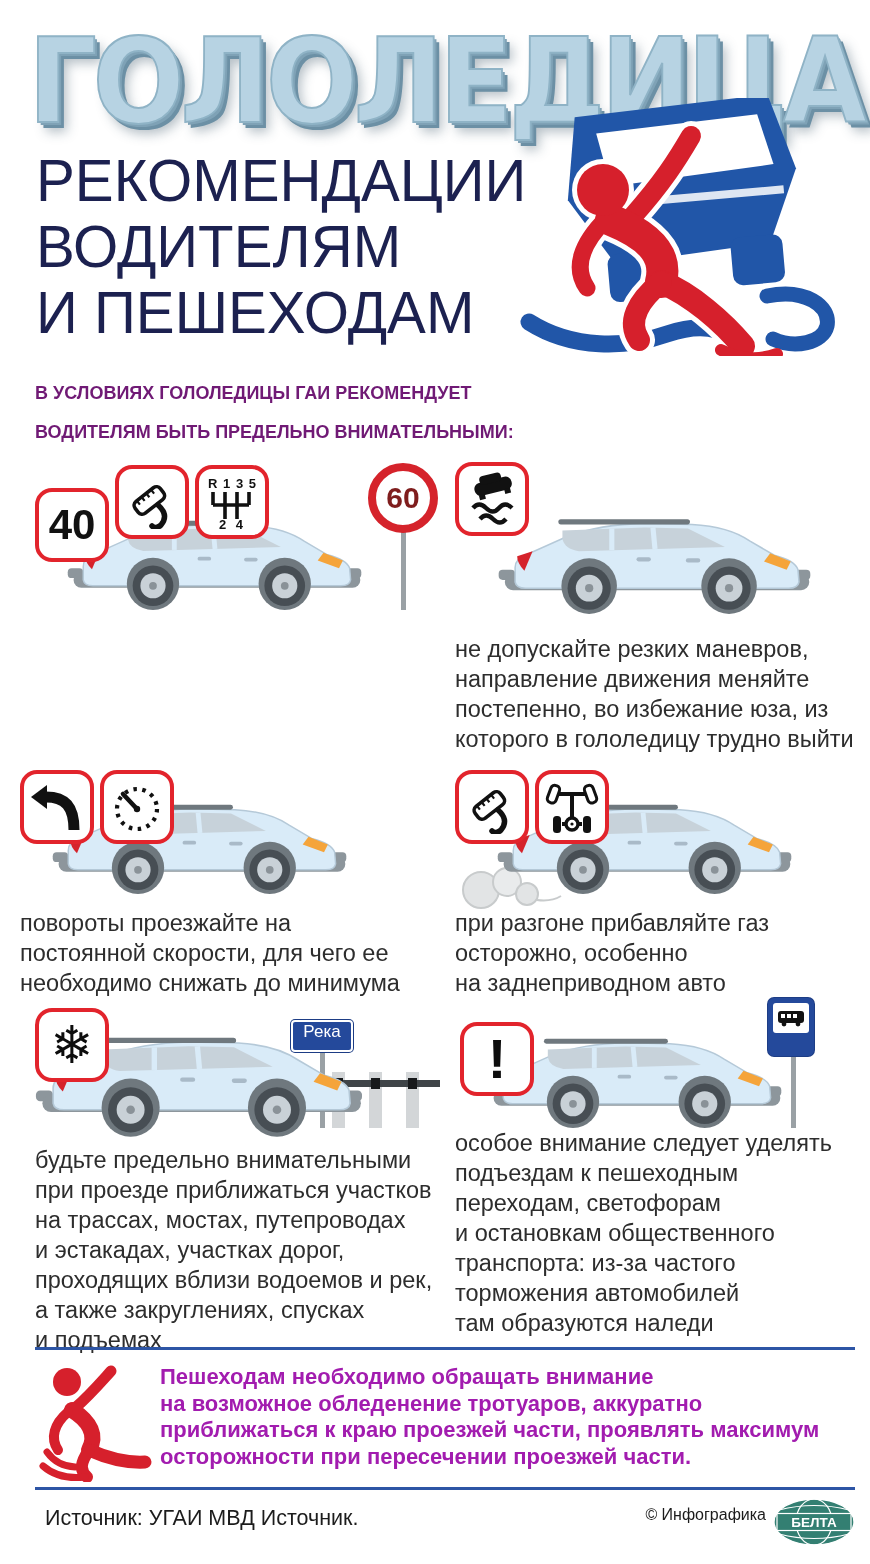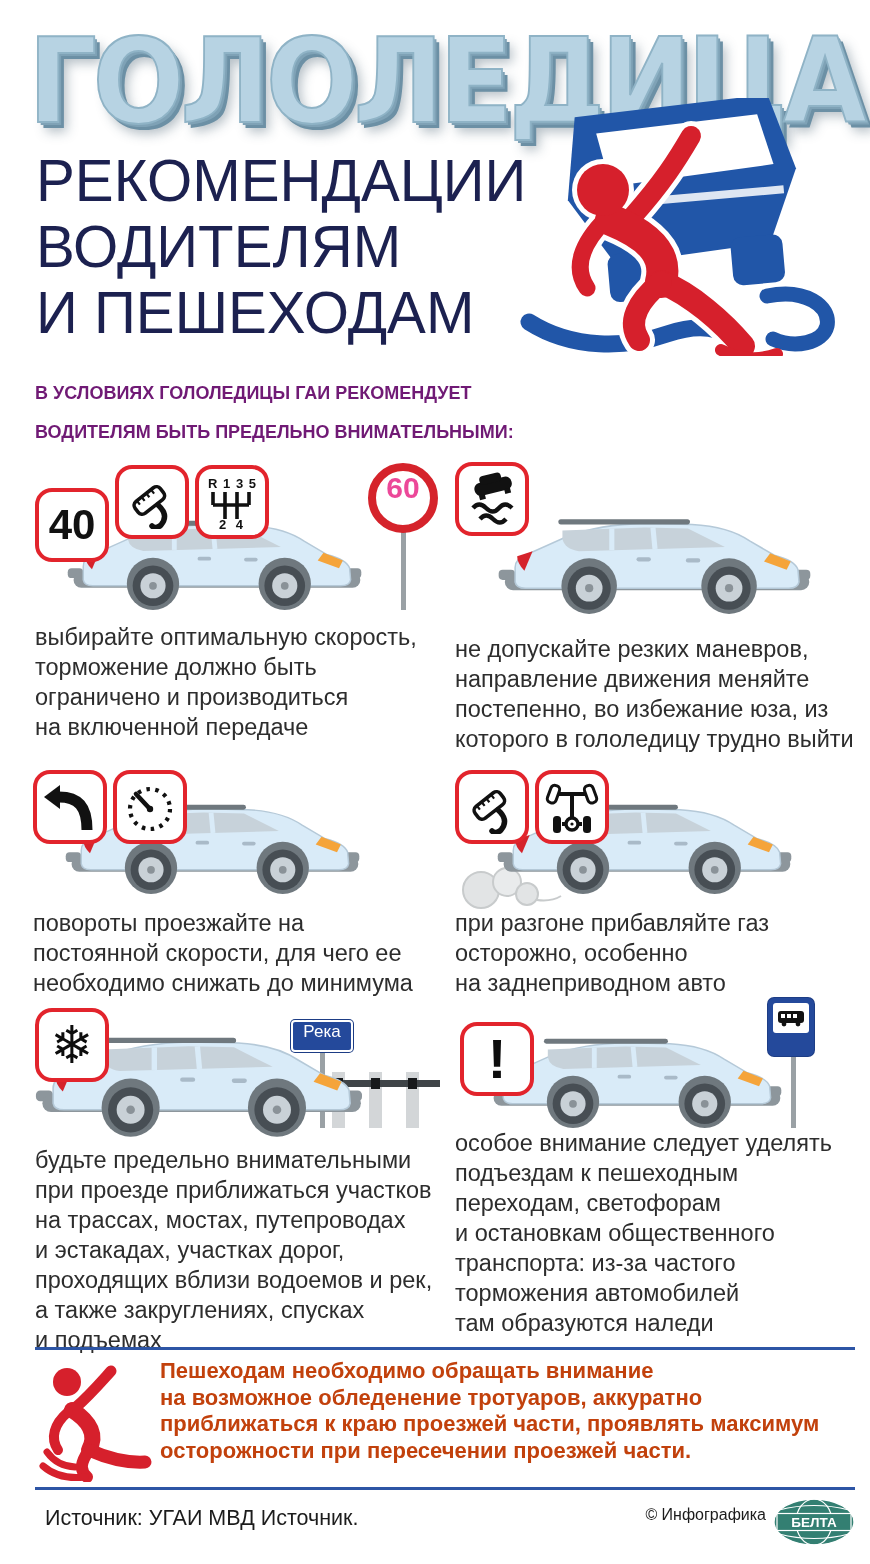--- a/index.html
+++ b/index.html
@@ -27,22 +27,22 @@
   .panel{position:absolute;width:408px;}
   .caption{position:absolute;left:0;width:404px;font-size:23.5px;line-height:30px;
            color:#2d2d2d;white-space:pre-line;}
   .icon-box{position:absolute;width:74px;height:74px;background:#fff;
             border:4.5px solid #e2242c;border-radius:17px;box-sizing:border-box;
             display:flex;align-items:center;justify-content:center;z-index:6;}
   .sign-40{font-size:42px;font-weight:bold;color:#111;}
   .excl{font-size:56px;font-weight:bold;color:#0d0d0d;line-height:1;}
   .snow{font-family:"DejaVu Sans",sans-serif;font-size:52px;color:#0d0d0d;line-height:1;}
   .circle-sign{position:absolute;width:70px;height:70px;border-radius:50%;background:#fff;
-               border:8px solid #d5232b;box-sizing:border-box;display:flex;
-               justify-content:center;font-size:30px;font-weight:bold;color:#ec4899;z-index:6;}
+               border:8px solid #d5232b;box-sizing:border-box;display:flex;align-items:center;
+               justify-content:center;font-size:30px;font-weight:bold;color:#7f1d1d;z-index:6;}
   .pole{position:absolute;width:5px;background:#9aa1a5;z-index:1;}
   .car{position:absolute;z-index:3;}
   .smoke{position:absolute;z-index:2;}
 
   
   .river-sign{position:absolute;width:62px;height:32px;background:#24499b;border:2px solid #fff;
               box-shadow:0 0 0 1px #1d3d85;border-radius:4px;box-sizing:border-box;
               display:flex;justify-content:center;color:#fff;
               font-size:17px;z-index:5;}
   .rail-post{position:absolute;width:13px;height:56px;background:#d3d6d8;z-index:1;}
@@ -50,22 +50,22 @@
   .rail-clamp{position:absolute;width:9px;height:11px;background:#17191b;z-index:3;}
   .bus-sign{position:absolute;width:46px;height:58px;background:#24499b;border-radius:6px;
             box-shadow:0 0 0 1px #1d3d85;display:flex;flex-direction:column;align-items:center;
             z-index:5;}
   .bus-inner{margin-top:5px;width:36px;height:30px;background:#fff;border-radius:3px;
              display:flex;align-items:center;justify-content:center;}
 
   
   .notice{position:absolute;left:35px;top:1347px;width:820px;height:143px;box-sizing:border-box;
           border-top:3px solid #2d55a5;border-bottom:3px solid #2d55a5;}
-  .notice-text{position:absolute;left:125px;top:8px;width:690px;
-               font-size:22px;line-height:26.5px;font-weight:bold;color:#c2410c;
+  .notice-text{position:absolute;left:125px;top:14px;width:690px;
+               font-size:22px;line-height:26.5px;font-weight:bold;color:#a21caf;
                white-space:pre-line;}
   .notice-icon{position:absolute;left:4px;top:14px;}
 
   
   .footer-source{position:absolute;left:45px;top:1506px;font-size:21.5px;color:#1c1c1c;}
   .footer-credit{position:absolute;right:104px;top:1506px;font-size:16px;color:#1c1c1c;}
   .footer-logo{position:absolute;right:14px;top:1497px;}
 </style>
 </head>
 <body>
@@ -163,24 +163,20 @@
       <svg width="54" height="54" viewBox="0 0 54 54">
         <path d="M8,17 L8,30 M20,17 L20,44 M32,17 L32,44 M44,17 L44,30 M8,30 L44,30" stroke="#111" stroke-width="3.6" fill="none"></path>
         <text x="3" y="13" font-size="13" font-weight="bold" fill="#111" textLength="48" font-family="Liberation Sans, sans-serif">R 1 3 5</text>
         <text x="14" y="54" font-size="13" font-weight="bold" fill="#111" textLength="24" font-family="Liberation Sans, sans-serif">2 4</text>
       </svg>
     </div>
     <div class="circle-sign" style="left:333px;top:1px;">
       <span>60</span>
     </div>
     <div class="pole" style="left:366px;top:70px;height:78px;"></div>
-    <div class="caption" style="top:160px;">выбирайте оптимальную скорость,
-торможение должно быть
-ограничено и производиться
-на включенной передаче</div>
   </div>
 
   <div class="panel" style="left:455px;top:462px;height:300px;">
     <svg class="car" style="left:35px;top:48px;width:330px;height:108px;" viewBox="0 0 320 105">
         <use href="#car-side"></use>
       </svg>
     <div class="icon-box" style="left:0;top:0;">
       <svg width="54" height="54" viewBox="0 0 54 54">
         <g transform="rotate(-14 27 14)">
           <rect x="9" y="8" width="38" height="13" rx="6" fill="#111"></rect>
@@ -191,21 +187,21 @@
         <path d="M8,36 q6,-7 13,0 t13,0 t13,0" fill="none" stroke="#111" stroke-width="4.4"></path>
         <path d="M15,47 q6,-7 13,0 t13,0" fill="none" stroke="#111" stroke-width="4.4"></path>
       </svg>
     </div>
     <div class="caption" style="top:172px;">не допускайте резких маневров,
 направление движения меняйте
 постепенно, во избежание юза, из
 которого в гололедицу трудно выйти</div>
   </div>
 
-  <div class="panel" style="left:33px;top:768px;height:228px;">
+  <div class="panel" style="left:20px;top:768px;height:228px;">
     <svg class="car" style="left:25px;top:28px;width:310px;height:102px;" viewBox="0 0 320 105">
         <use href="#car-side"></use>
       </svg>
     <div class="icon-box" style="left:0;top:2px;">
       <svg width="54" height="54" viewBox="0 0 54 54">
         <path d="M44,50 C44,26 35,17 16,17" fill="none" stroke="#111" stroke-width="11"></path>
         <polygon points="17,5 17,29 1,17" fill="#111"></polygon>
       </svg>
     </div>
     <div class="icon-box" style="left:80px;top:2px;">

